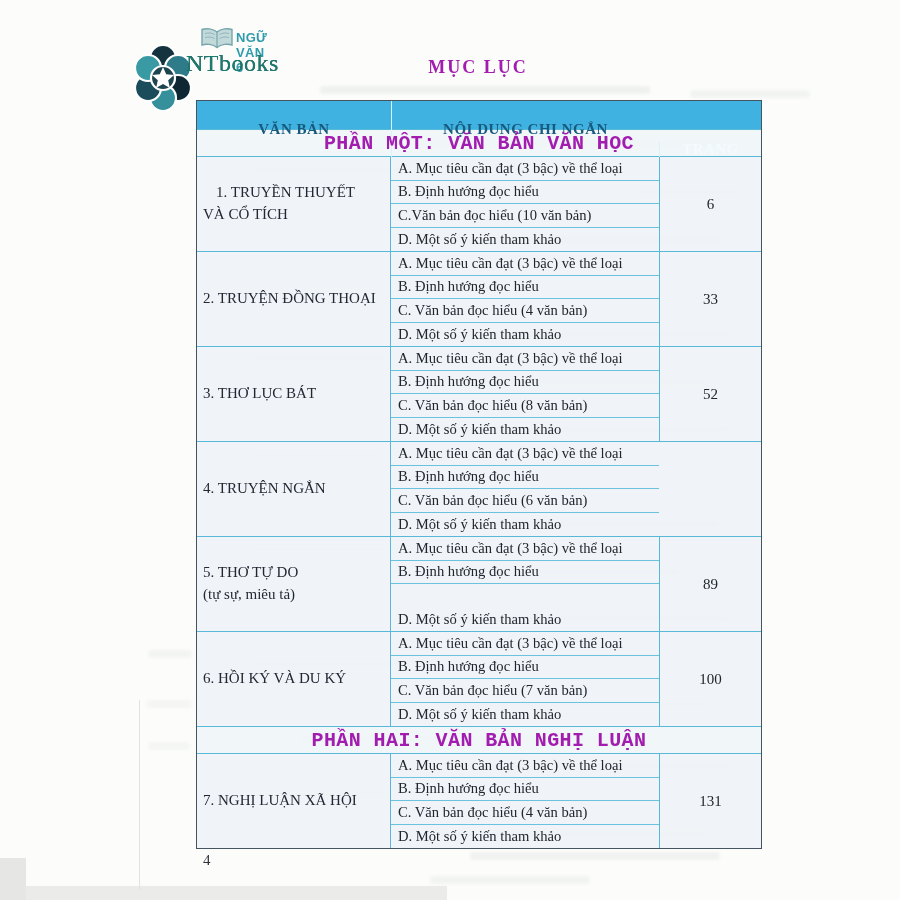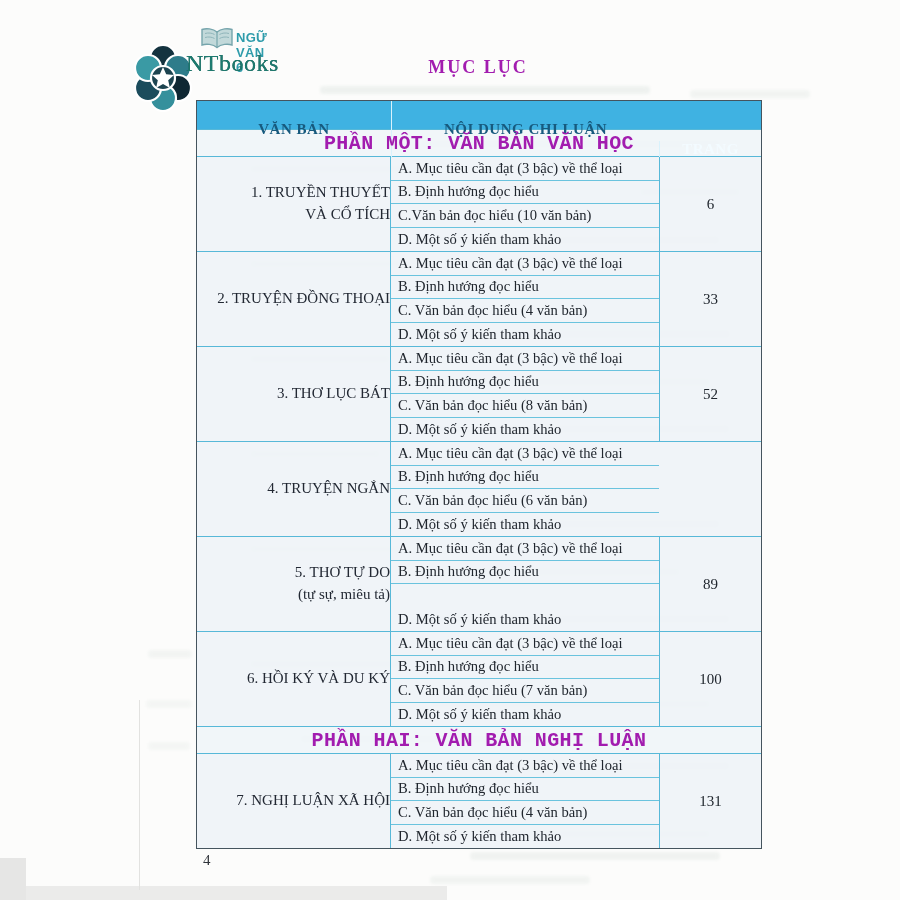--- a/index.html
+++ b/index.html
@@ -26,21 +26,21 @@
     color:#2f9cab;font-family:"Liberation Sans",sans-serif;letter-spacing:.3px;}
   .book-icon{position:absolute;left:199px;top:27px;}
   
   .doc-title{
     position:absolute;left:196px;top:57px;width:564px;text-align:center;z-index:4;
     font-size:18px;font-weight:bold;color:#a21caf;letter-spacing:2px;
   }
   
   .toc{
     position:absolute;left:196px;top:100px;width:564px;z-index:3;
-    border:1.6px solid #45545e;background:transparent;text-align:right;
+    border:1.6px solid #45545e;background:transparent;
   }
   .t-head{display:grid;grid-template-columns:194px 268px 102px;height:28px;background:#3fb2e2;}
   .t-head .hc{display:flex;align-items:center;justify-content:center;
     font-weight:bold;font-size:15px;color:#175a7e;letter-spacing:.5px;}
   .t-head .hc + .hc{border-left:1px solid #d9f2fc;}
   .t-head .hc.trang{color:#f3fbff;margin-top:40px;}
   .sec-row{height:26px;display:flex;align-items:center;justify-content:center;
     font-weight:bold;font-size:20px;color:#a21caf;background:rgba(240,245,248,.9);
     border-top:1px solid #57b8d8;letter-spacing:.4px;font-family:Liberation Mono, monospace;}
   .block{display:grid;grid-template-columns:194px 268px 102px;
@@ -116,21 +116,21 @@
     </svg>
     <span class="series">NGỮ VĂN 6</span>
     <span class="brand-name">NTbooks</span>
   </div>
 
   <div class="doc-title">MỤC LỤC</div>
 
   <div class="toc" id="toc">
       <div class="t-head">
         <div class="hc">VĂN BẢN</div>
-        <div class="hc">NỘI DUNG CHI LUẬN</div>
+        <div class="hc">NỘI DUNG CHI NGẮN</div>
         <div class="hc trang">TRANG</div>
       </div>
       <div class="sec-row">PHẦN MỘT: VĂN BẢN VĂN HỌC</div>
       <div class="block">
         <div class="bt indent-first">
           <span class="tl">1. TRUYỀN THUYẾT</span>
           <span class="tl">VÀ CỔ TÍCH</span>
         </div>
         <div class="bi" style="grid-row: 1;">A. Mục tiêu cần đạt (3 bậc) về thể loại</div>
         <div class="bi" style="grid-row: 2;">B. Định hướng đọc hiểu</div>

